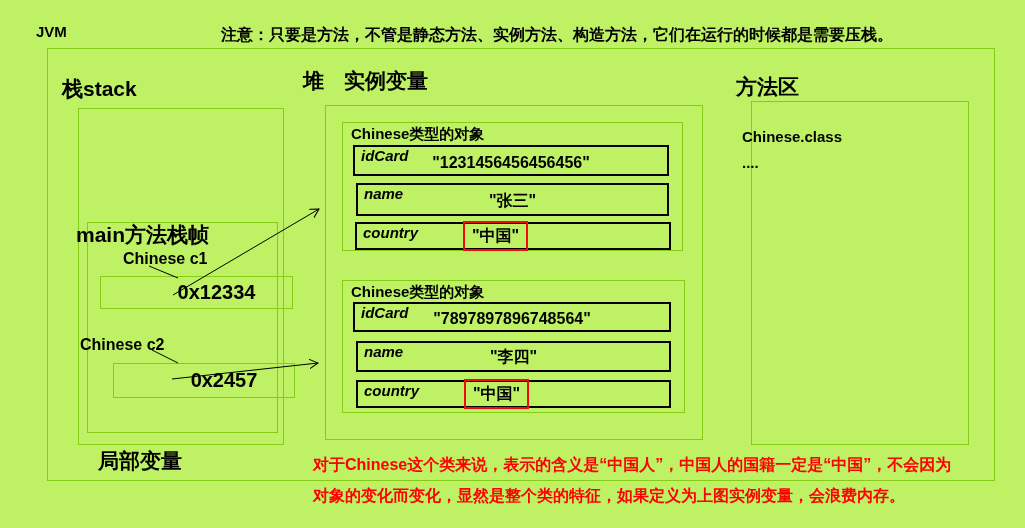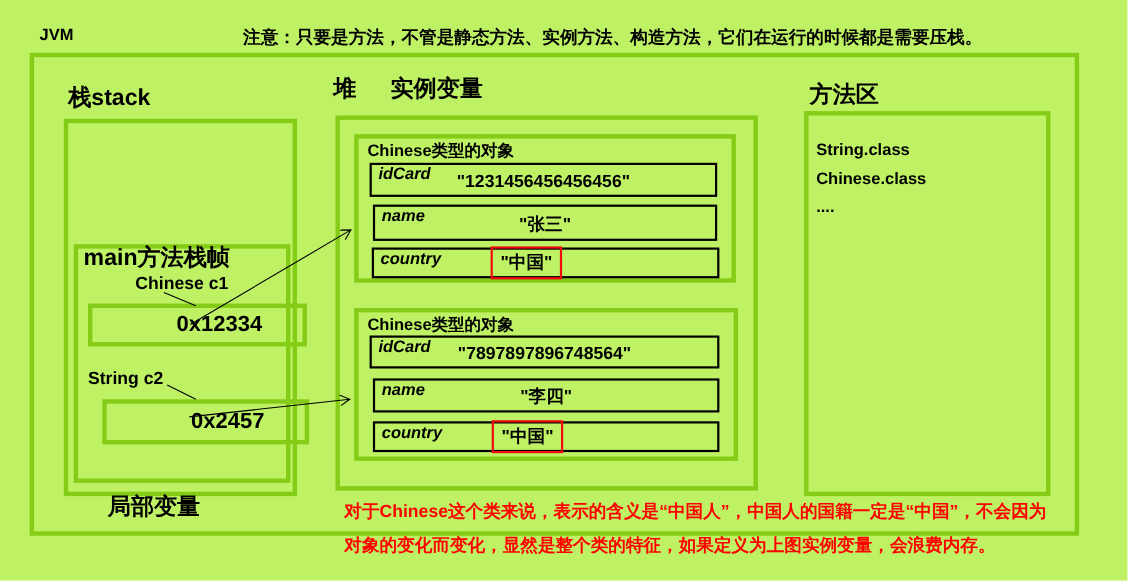--- a/index.html
+++ b/index.html
@@ -1,21 +1,21 @@
 <!DOCTYPE html>
 <html><head>
 <meta charset="utf-8">
 <style>
   html,body{margin:0;padding:0;background:#fff;}
   .canvas{
     position:relative;width:1025px;height:528px;background:#bef264;overflow:hidden;
     font-family:"Liberation Sans","DejaVu Sans",sans-serif;font-weight:bold;color:#000;
   }
   .abs{position:absolute;}
-  .box{position:absolute;border:4px solid #84cc16;background:transparent;}
+  .box{position:absolute;border:1px solid #84cc16;background:transparent;margin-left:20px;}
   .lbl15{font-size:21px;line-height:19px;white-space:nowrap;}
   .lbl16{font-size:16px;line-height:20px;white-space:nowrap;}
 
   
   #jvm-label{left:36px;top:22px;font-size:15px;}
   #top-note{left:221px;top:13px;font-size:16px;margin-top:12px;}
 
   
   #jvm-box{left:27px;top:48px;width:946px;height:431px;}
 
@@ -26,21 +26,21 @@
   #frame-title{left:76px;top:225px;}
   #c1-name{left:79px;top:249px;margin-left:44px;}
   #c1-box{left:80px;top:276px;width:151px;height:31px;}
   #c2-name{left:80px;top:335px;}
   #c2-box{left:93px;top:363px;width:140px;height:33px;}
   .ptr-box{display:flex;align-items:center;justify-content:center;font-size:20px;padding-left:40px;}
   #stack-footer{left:98px;top:451px;}
 
   
   #heap-title{left:303px;top:71px;}
-  #heap-subtitle{left:355px;top:71px;}
+  #heap-subtitle{left:344px;top:71px;}
   #heap-box{left:305px;top:105px;width:376px;height:333px;}
   #obj1{left:322px;top:122px;width:339px;height:127px;}
   #obj2{left:322px;top:280px;width:341px;height:131px;}
   .obj-title{position:absolute;left:8px;top:2px;font-size:15px;white-space:nowrap;}
   .field{position:absolute;border:2px solid #000;}
   #obj1 .fld-idcard{left:10px;top:22px;width:312px;height:27px;}
   #obj1 .fld-name{left:13px;top:60px;width:309px;height:29px;}
   #obj1 .fld-country{left:12px;top:99px;width:312px;height:24px;}
   #obj2 .fld-idcard{left:10px;top:21px;width:314px;height:26px;}
   #obj2 .fld-name{left:13px;top:60px;width:311px;height:27px;}
@@ -74,21 +74,21 @@
   <div class="box" id="jvm-box"></div>
 
   <div class="abs lbl15" id="stack-title">栈stack</div>
   <div class="box" id="stack-box"></div>
   <div class="box" id="frame-box"></div>
   <div class="abs lbl15" id="frame-title">main方法栈帧</div>
   <div class="abs lbl16" id="c1-name">Chinese c1</div>
   <div class="box ptr-box" id="c1-box">
     <span>0x12334</span>
   </div>
-  <div class="abs lbl16" id="c2-name">String c2</div>
+  <div class="abs lbl16" id="c2-name">Chinese c2</div>
   <div class="box ptr-box" id="c2-box">
     <span>0x2457</span>
   </div>
   <div class="abs lbl15" id="stack-footer">局部变量</div>
 
   <div class="abs lbl15" id="heap-title">堆</div>
   <div class="abs lbl15" id="heap-subtitle">实例变量</div>
   <div class="box" id="heap-box"></div>
 
   <div class="box" id="obj1">
@@ -123,21 +123,20 @@
       <span class="f-label">country</span>
       <span class="red-box">
         <span>"中国"</span>
       </span>
     </div>
   </div>
 
   <div class="abs lbl15" id="method-title">方法区</div>
   <div class="box" id="method-box"></div>
   <div id="method-items">
-    <div>String.class</div>
     <div>Chinese.class</div>
     <div>....</div>
   </div>
 
   <div class="abs red-note" id="note-line2">对象的变化而变化，显然是整个类的特征，如果定义为上图实例变量，会浪费内存。</div>
   <div class="abs red-note" id="note-line1">对于Chinese这个类来说，表示的含义是“中国人”，中国人的国籍一定是“中国”，不会因为</div>
 
   <svg id="arrows" viewBox="0 0 1025 528" xmlns="http://www.w3.org/2000/svg">
     <defs>
       <marker id="ah" markerWidth="12" markerHeight="12" refX="9" refY="5" orient="auto" markerUnits="userSpaceOnUse">

